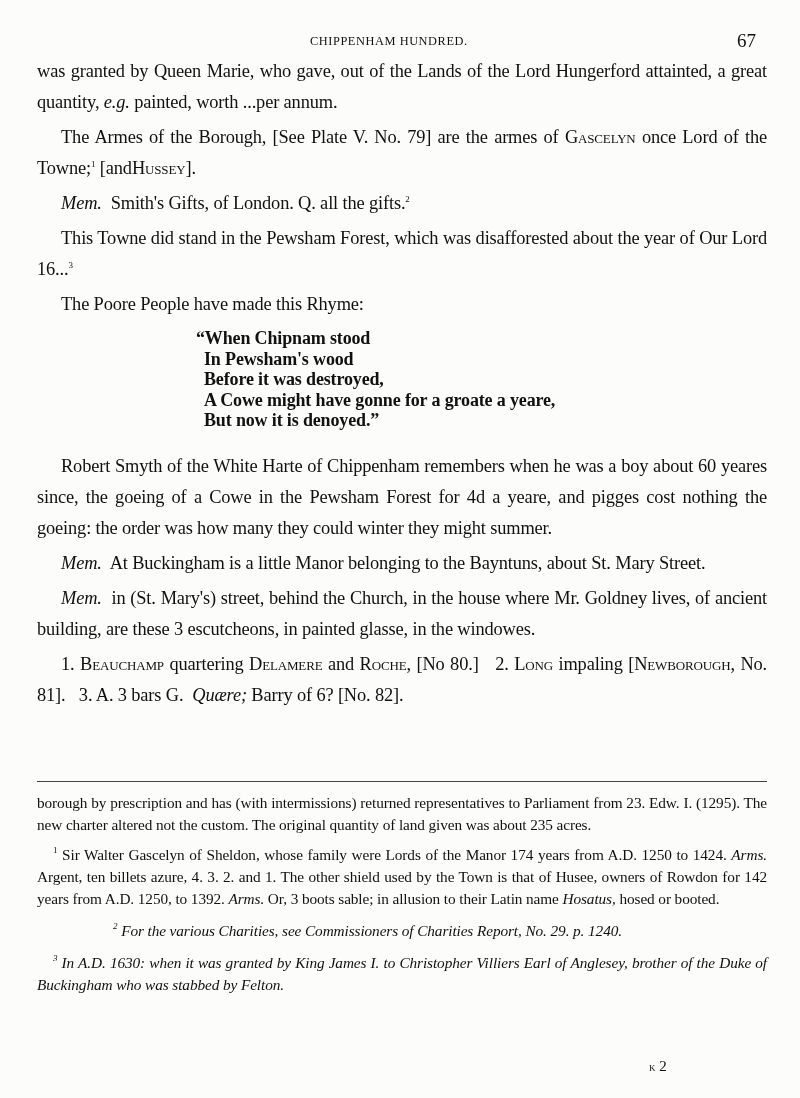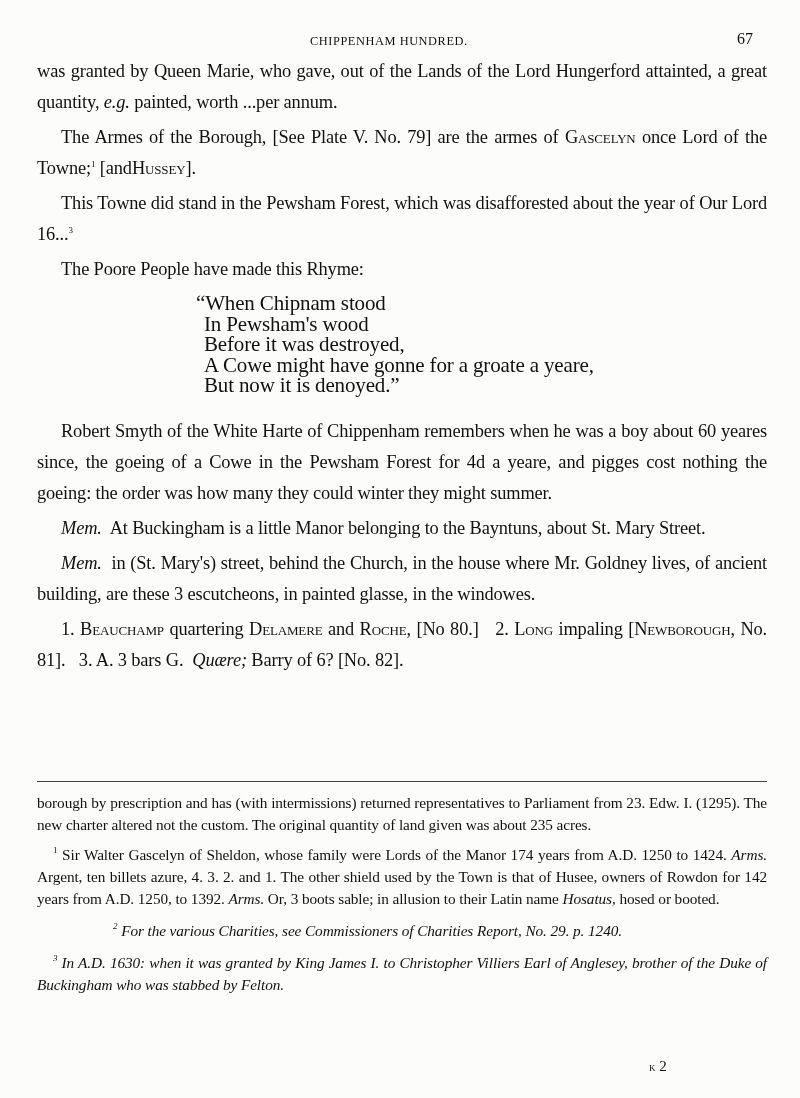--- a/index.html
+++ b/index.html
@@ -9,34 +9,34 @@
       position: relative;
     }
     .page { position: absolute; left: 0; top: 0; width: 706px; height: 1098px; }
     .running-head {
       position: absolute; top: 30px; left: 0; width: 800px; height: 24px;
     }
     .running-title {
       position: absolute; left: 310px; top: 3px;
       font-size: 13px; letter-spacing: 0.6px; transform: scaleX(0.95); transform-origin: left;
     }
-    .page-number { position: absolute; left: 737px; top: 0; font-size: 16px; }
+    .page-number { position: absolute; left: 737px; top: 0; font-size: 19px; }
     .body {
       position: absolute; left: 37px; top: 56px; width: 730px;
       font-size: 18.4px; line-height: 31px; letter-spacing: -0.15px;
     }
     .body p { margin: 0; text-align: justify; text-align-last: left; }
     .body p.ind { text-indent: 24px; }
     .body p.gap { margin-top: 4px; }
     .sc { font-variant: small-caps; }
     .it { font-style: italic; }
     sup { font-size: 9px; vertical-align: 7px; line-height: 0; }
     .rhyme {
       margin: 8px 0 0 0; padding-left: 167px;
-      font-size: 21px; line-height: 20.5px; font-weight: normal;
+      font-size: 18px; line-height: 20.5px; font-weight: bold;
     }
     .rhyme div { white-space: nowrap; }
     .rhyme .first { text-indent: -8px; }
     .rule {
       position: absolute; left: 37px; top: 781px; width: 730px; height: 0;
       border-top: 1.3px solid #444;
     }
     .notes {
       position: absolute; left: 37px; top: 792px; width: 730px;
       font-size: 15.3px; line-height: 22px; letter-spacing: -0.1px;
@@ -62,20 +62,24 @@
     <p>
       <span>was granted by Queen Marie, who gave, out of the Lands of the Lord Hungerford attainted, a great quantity,</span>
       <span class="it">e.g.</span>
       <span>painted, worth ...per annum.</span>
     </p>
     <p class="ind gap">
       <span>The Armes of the Borough, [See Plate V. No. 79] are the armes of</span>
       <span class="sc">Gascelyn</span>
       <span>once Lord of the Towne;</span><sup>1</sup>
       <span>[and</span><span class="sc">Hussey</span><span>].</span>
+    </p>
+    <p class="ind gap">
+      <span class="it">Mem.</span>&nbsp;
+      <span>Smith's Gifts, of London.   Q. all the gifts.</span><sup>2</sup>
     </p>
     <p class="ind gap">
       <span>This Towne did stand in the Pewsham Forest, which was disafforested about the year of Our Lord 16...</span><sup>3</sup>
     </p>
     <p class="ind gap">
       <span>The Poore People have made this Rhyme:</span>
     </p>
     <div class="rhyme">
       <div class="first">“When Chipnam stood</div>
       <div>In Pewsham's wood</div>

